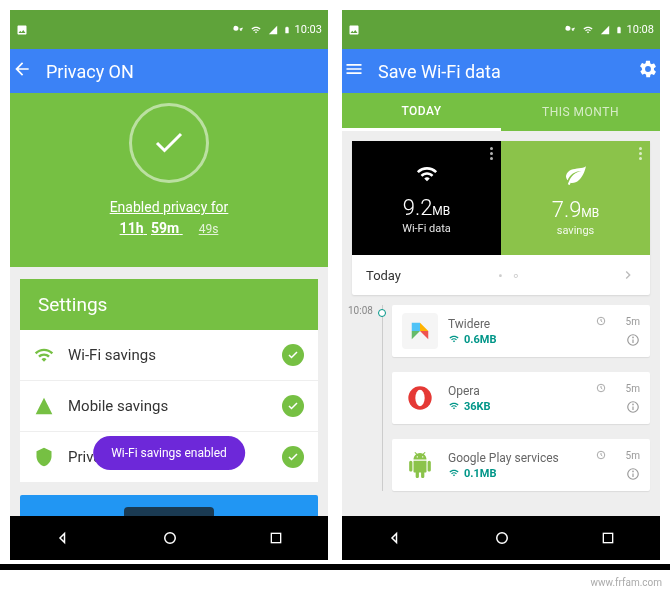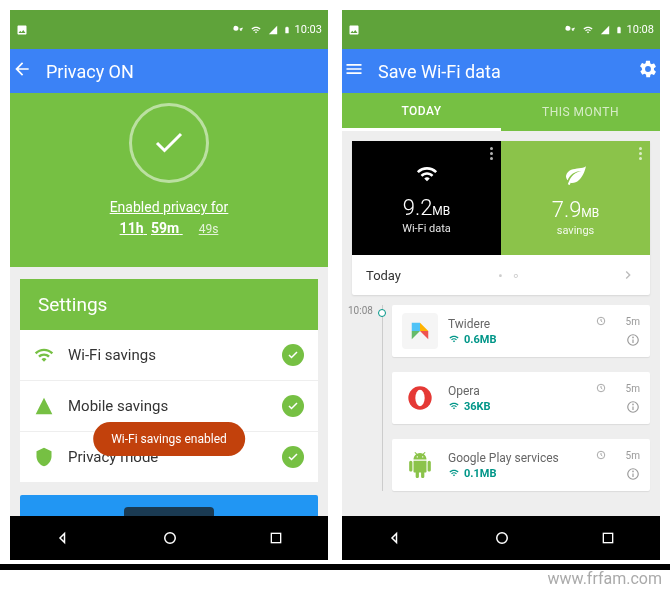--- a/index.html
+++ b/index.html
@@ -17,21 +17,21 @@
   
   .hero { background:#76c043; color:#fff; text-align:center; padding:10px 0 28px 0;text-decoration:underline; }
   .checkcircle { width:80px; height:80px; border:3px solid rgba(255,255,255,.5); border-radius:50%; margin:0 auto 14px auto; display:flex; align-items:center; justify-content:center; }
   .hero-text { font-size:14px; line-height:1.5; }
   .hero-text .sec { font-size:12px; opacity:.8; }
   
   .section-head { background:#76c043; color:#fff; font-size:19px; padding:14px 18px; margin:12px 10px 0 10px; }
   .setrow { background:#fff; margin:0 10px; border-bottom:1px solid #eee; display:flex; align-items:center; padding:14px 14px; }
   .setrow .label { flex:1; font-size:15px; color:#333; margin-left:14px; }
   .chk { width:22px; height:22px; border-radius:50%; background:#76c043; display:flex; align-items:center; justify-content:center; }
-  .toast { position:absolute; bottom:104px; left:50%; transform:translateX(-50%); background:#c2410c; color:#fff; font-size:12px; padding:10px 18px; border-radius:20px; z-index:5; }
+  .toast { position:absolute; bottom:90px; left:50%; transform:translateX(-50%); background:#6d28d9; color:#fff; font-size:12px; padding:10px 18px; border-radius:20px; z-index:5; }
   .bluecard { background:#2196f3; height:60px; margin:12px 10px 0 10px; border-radius:2px; position:relative; }
   .bluecard::after{content:"";position:absolute;left:50%;top:12px;transform:translateX(-50%);width:90px;height:48px;background:#1a3a52;border-radius:4px 4px 0 0;}
   
   .tabs { background:#76c043; display:flex; color:#fff; font-size:12px; height:38px; }
   .tab { flex:1; display:flex; align-items:center; justify-content:center; letter-spacing:.5px; }
   .tab.active { border-bottom:3px solid #fff; font-weight:500; }
   .tab.inactive { opacity:.7; }
   
   .rbody { background:#eeeeee; flex:1; padding:10px 10px 0 10px; overflow:hidden; }
   .statcard { background:#fff; border-radius:2px; box-shadow:0 1px 2px rgba(0,0,0,.1); }
@@ -54,21 +54,21 @@
   .appcard { background:#fff; border-radius:2px; margin-bottom:15px; padding:8px 10px; display:flex; align-items:center; box-shadow:0 1px 1px rgba(0,0,0,.08); }
   .appicon { width:36px; height:36px; border-radius:4px; display:flex; align-items:center; justify-content:center; margin-right:10px; }
   .appinfo { flex:1; }
   .appname { font-size:12px; color:#666; }
   .appdata { font-size:11px; font-weight:bold; color:#009688; display:flex; align-items:center; gap:4px; margin-top:2px; }
   .appright { display:flex; flex-direction:column; align-items:flex-end; gap:6px; font-size:10px; color:#999; }
   .appright .dur { display:flex; align-items:center; gap:20px; }
   
   .navbar { position:absolute; bottom:0; left:0; right:0; height:44px; background:#000; display:flex; align-items:center; justify-content:space-around; }
   
-  .wm { position:absolute; right:8px; bottom:4px; font-size:16px; color:#aaa; }
+  .wm { position:absolute; right:8px; bottom:4px; font-size:10px; color:#aaa; }
   .strip { position:absolute; left:0; right:0; bottom:22px; height:6px; background:#000; }
 </style>
 </head>
 <body>
 
 <div class="strip"></div>
 
 <div class="phones">
 
   <div class="phone">

